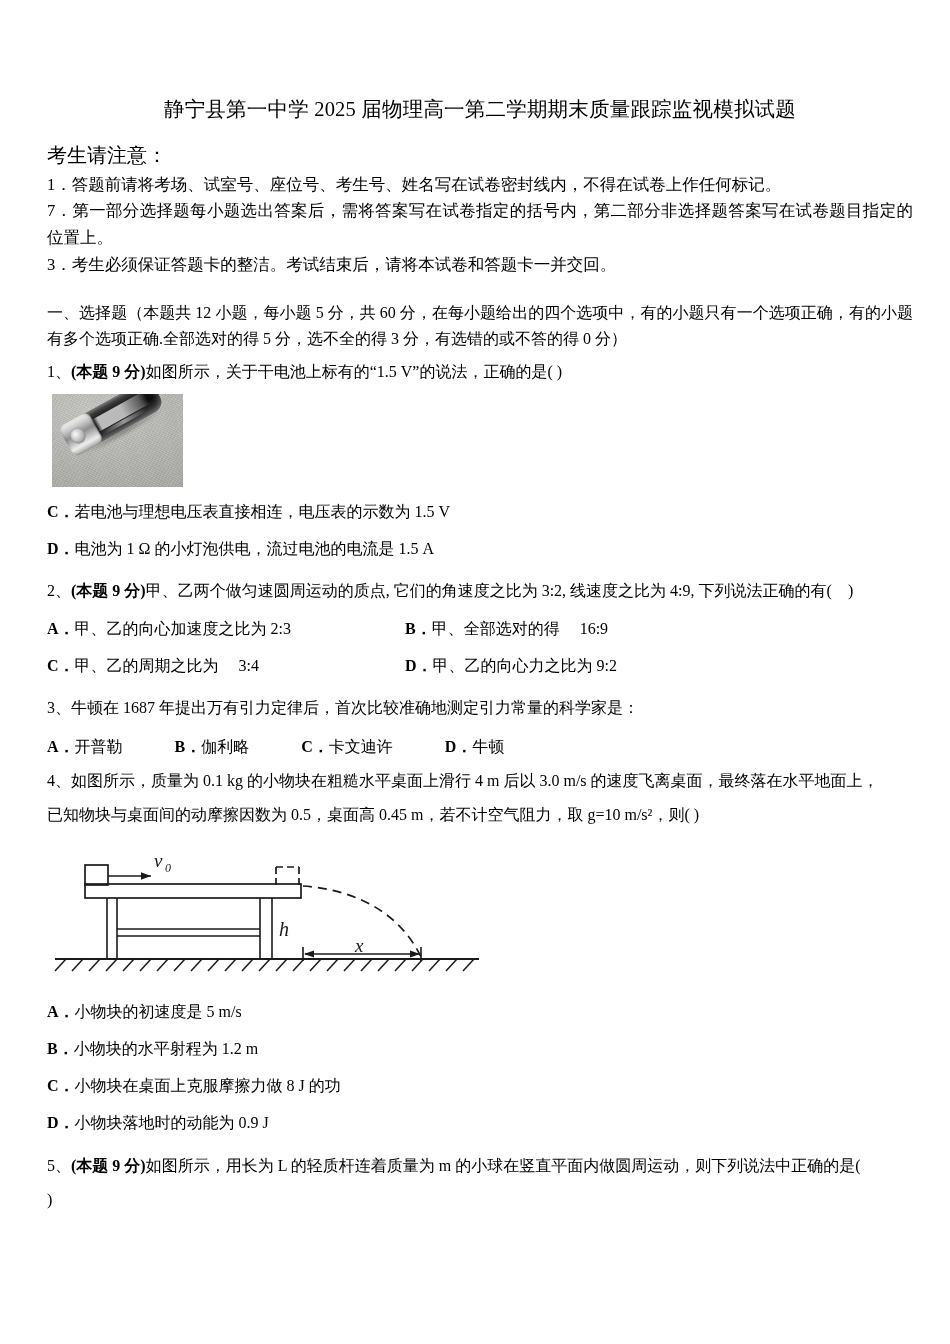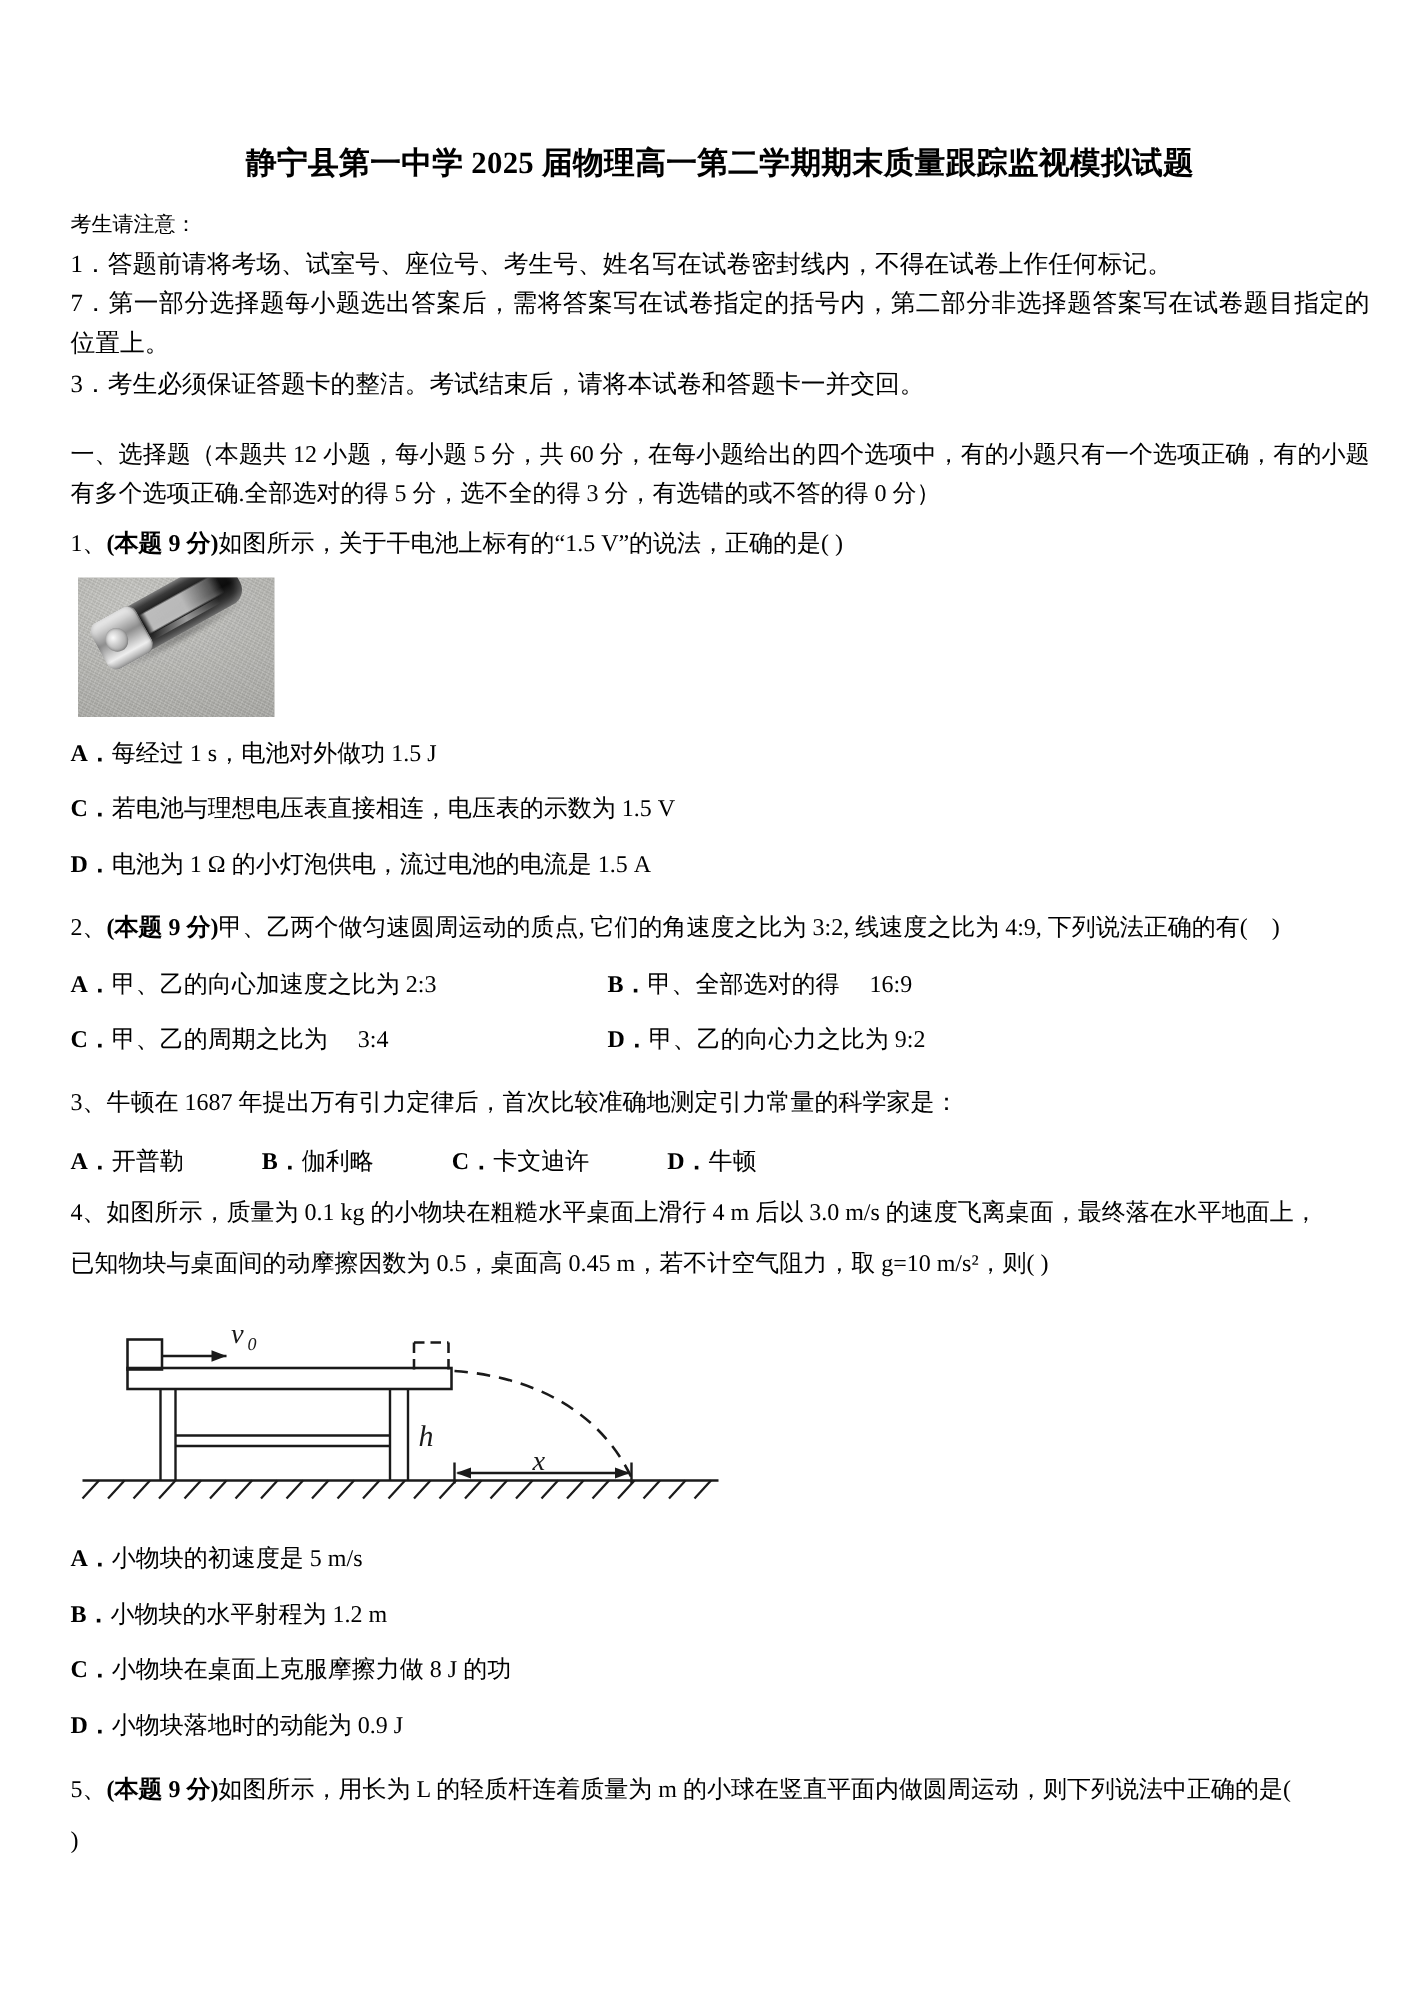--- a/index.html
+++ b/index.html
@@ -25,32 +25,32 @@
   }
   .content {
     position: absolute;
     left: 47px;
     top: 96px;
     width: 866px;
   }
 
   
   .doc-title {
-    font-weight: bold;
+    font-weight: normal;
     font-size: 20.5px;
     text-align: center;
     letter-spacing: 0.2px;
     line-height: 1.3;
     margin: 0 0 17px 0;
     white-space: nowrap;
   }
 
   
   .notice-head {
-    font-size: 14px;
+    font-size: 20px;
     font-weight: normal;
     line-height: 1.5;
     margin: 0 0 2px 0;
   }
   .notice-item {
     font-size: 16.5px;
     line-height: 1.62;
     margin: 0;
     text-align: justify;
     text-justify: inter-ideograph;
@@ -227,23 +227,20 @@
           <div class="body"></div>
           <div class="bandtxt"></div>
           <div class="bandtxt2"></div>
           <div class="cap">
             <div class="neg"></div>
           </div>
         </div>
       </div>
     </div>
 
-    <p class="opt">
-      <span class="lbl">A．</span><span>每经过 1 s，电池对外做功 1.5 J</span>
-    </p>
     <p class="opt">
       <span class="lbl">C．</span><span>若电池与理想电压表直接相连，电压表的示数为 1.5 V</span>
     </p>
     <p class="opt">
       <span class="lbl">D．</span><span>电池为 1 Ω 的小灯泡供电，流过电池的电流是 1.5 A</span>
     </p>
 
     <p class="q-stem" style="margin-top:16px">
       <span>2、</span><span class="bold">(本题 9 分)</span><span>甲、乙两个做匀速圆周运动的质点, 它们的角速度之比为 3:2, 线速度之比为 4:9, 下列说法正确的有(　)</span>
     </p>

